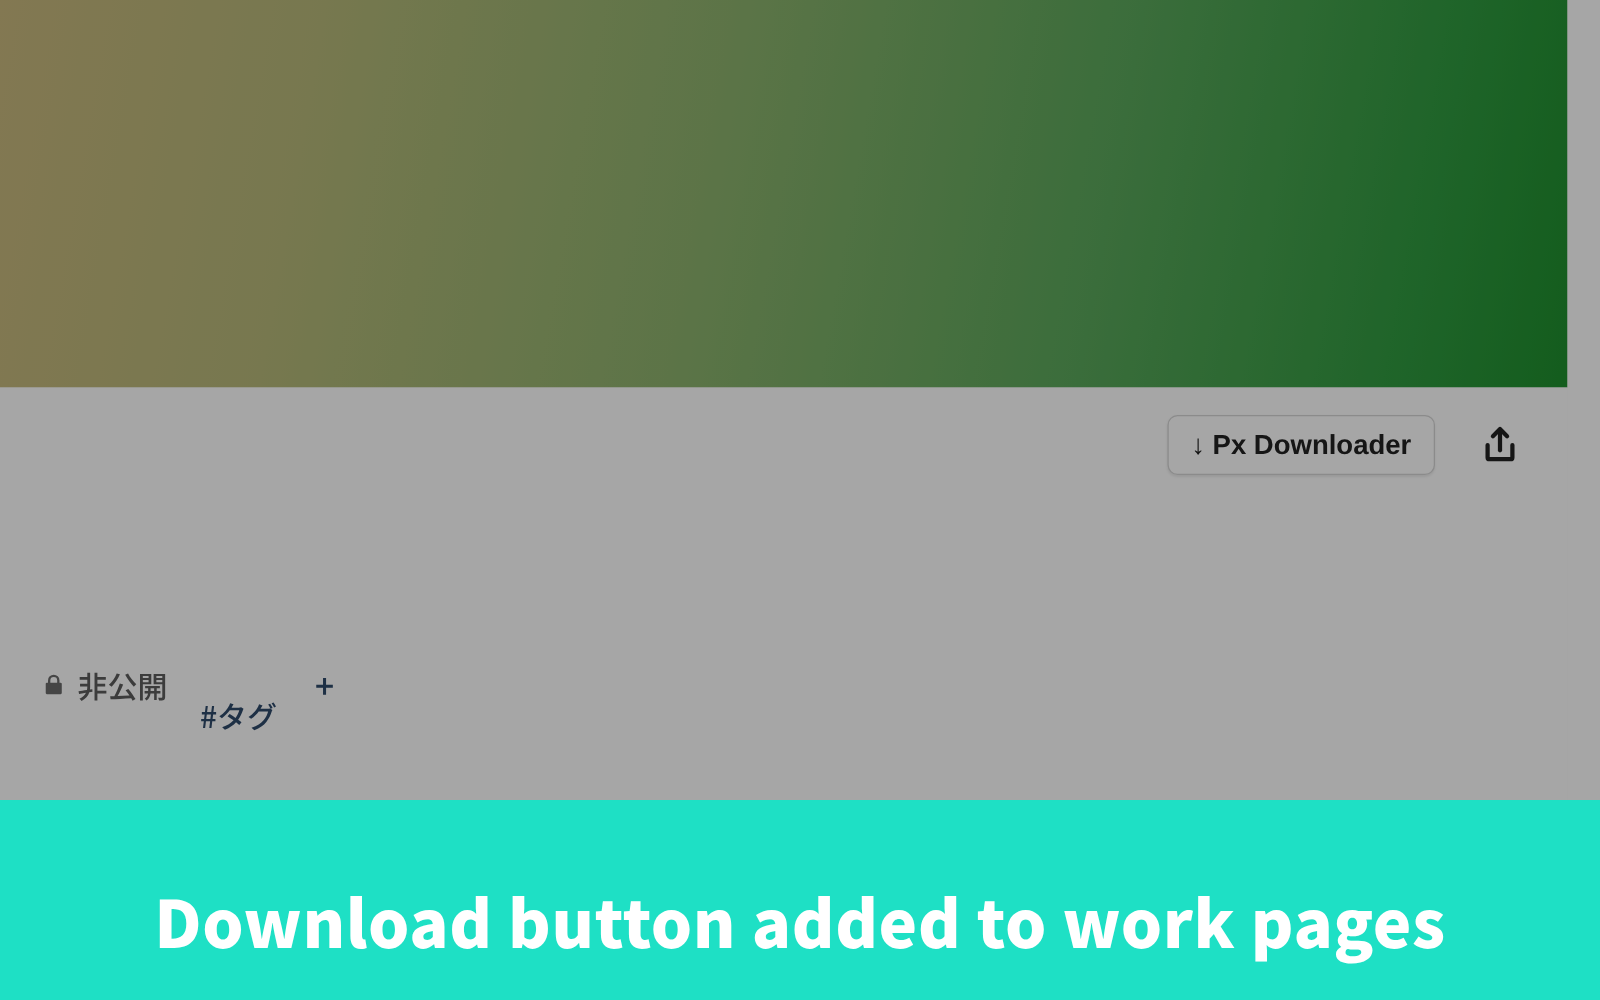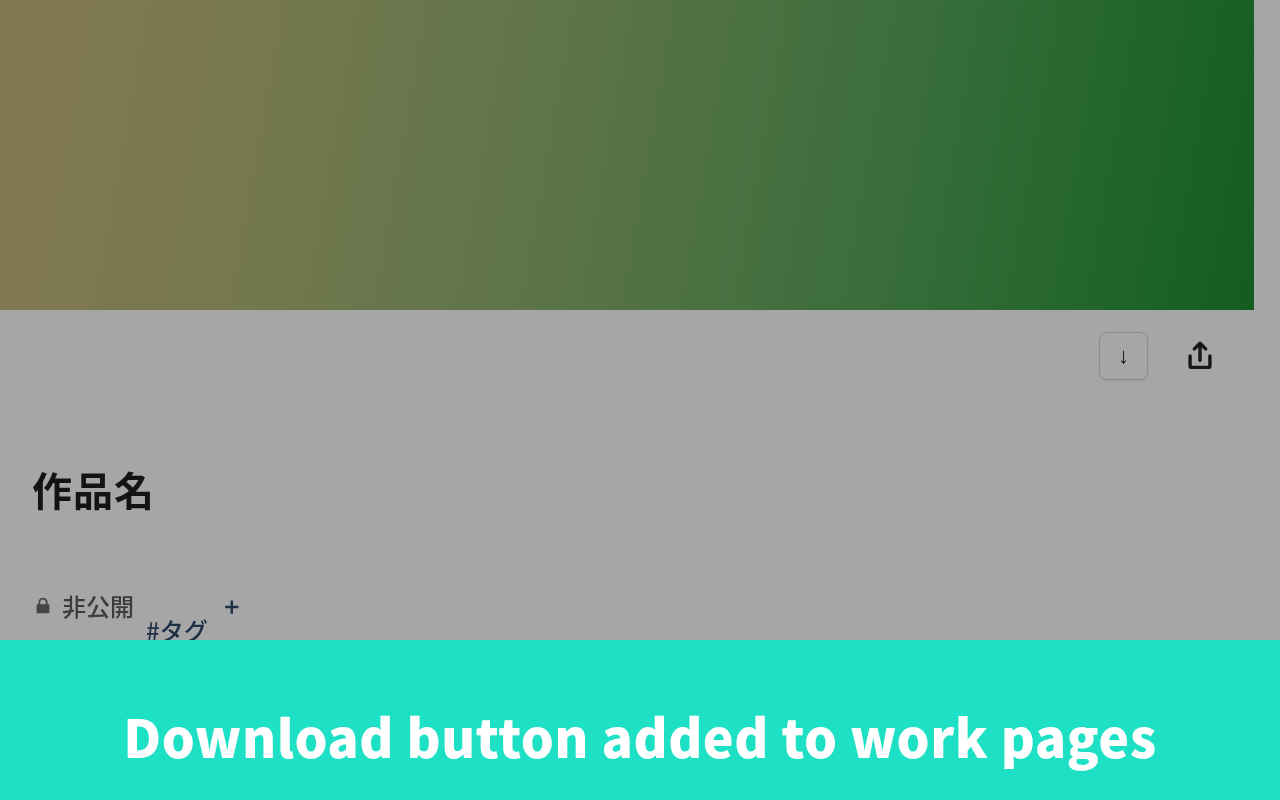--- a/index.html
+++ b/index.html
@@ -18,21 +18,21 @@
     display: inline-flex; align-items: center; gap: 6px;
     background: #ffffff; border: 1px solid #d6d6d6; border-radius: 8px;
     padding: 10px 18px; font-size: 22px; font-weight: 600; color: #222; cursor: pointer;
     box-shadow: 0 1px 2px rgba(0,0,0,.08);
   }
   .px-btn .dl-glyph { font-weight: 900; font-size: 22px; }
   .share-btn { width: 40px; height: 40px; display: inline-flex; align-items: center; justify-content: center; cursor: pointer; color: #222; background: transparent; border: none; }
   .meta { position: absolute; left: 32px; top: 150px; }
   .title { font-size: 40px; font-weight: 700; color: #1f1f1f; letter-spacing: 1px; }
   .caption { margin-top: 14px; font-size: 22px; color: #555; }
-  .tagrow { margin-top: 46px; display: flex; align-items: center; gap: 12px; font-size: 24px; }
+  .tagrow { margin-top: 46px; display: flex; align-items: center; gap: 26px; font-size: 24px; }
   .priv { display: inline-flex; align-items: center; gap: 8px; color: #5c5c5c; font-weight: 500; }
   .lock { width: 22px; height: 22px; color: #6b6b6b; }
   .tag { color: #2f4a6b; font-weight: 500; cursor: pointer; margin-top: 48px; }
   .add-tag { color: #2f4a6b; font-weight: 900; font-size: 24px; cursor: pointer; background: transparent; border: none; }
   .banner {
     position: absolute; left: 0; top: 640px; width: 1280px; height: 191px;
     background: #1ee0c5; display: flex; align-items: center; justify-content: center;
   }
   .banner-text { color: #ffffff; font-size: 52px; font-weight: 800; text-align: center; letter-spacing: .5px; }
   .dim-overlay {
@@ -46,32 +46,32 @@
 
 <div class="page">
 
   <div class="hero"></div>
 
   <div class="content">
 
     <div class="actions">
       <button class="px-btn">
         <span class="dl-glyph">↓</span>
+        <span>Px Downloader</span>
       </button>
       <button class="share-btn">
         <svg viewBox="0 0 24 24" width="34" height="34" fill="none" stroke="currentColor" stroke-width="2.4" stroke-linecap="round" stroke-linejoin="round">
           <path d="M12 15V4"></path>
           <path d="M8 7l4-4 4 4"></path>
           <path d="M5 12v7a1 1 0 0 0 1 1h12a1 1 0 0 0 1-1v-7"></path>
         </svg>
       </button>
     </div>
 
     <div class="meta">
-      <div class="title">作品名</div>
 
       <div class="tagrow">
         <span class="priv">
           <svg class="lock" viewBox="0 0 24 24" fill="currentColor">
             <path d="M7 10V8a5 5 0 0 1 10 0v2h1a1 1 0 0 1 1 1v8a1 1 0 0 1-1 1H6a1 1 0 0 1-1-1v-8a1 1 0 0 1 1-1h1zm2 0h6V8a3 3 0 1 0-6 0v2z"></path>
           </svg>
           <span>非公開</span>
         </span>
         <a class="tag">#タグ</a>
         <button class="add-tag">

